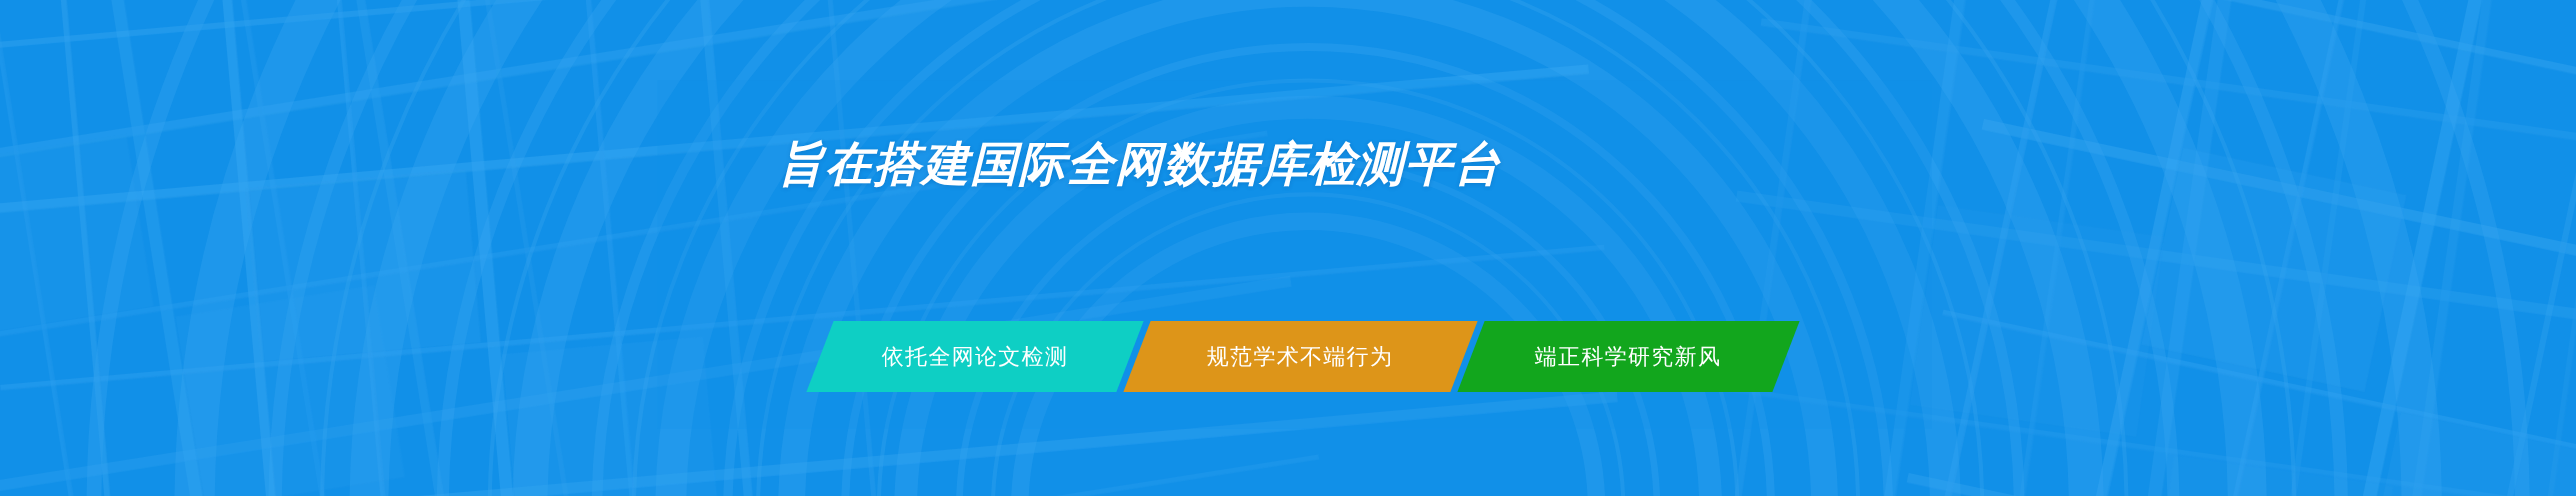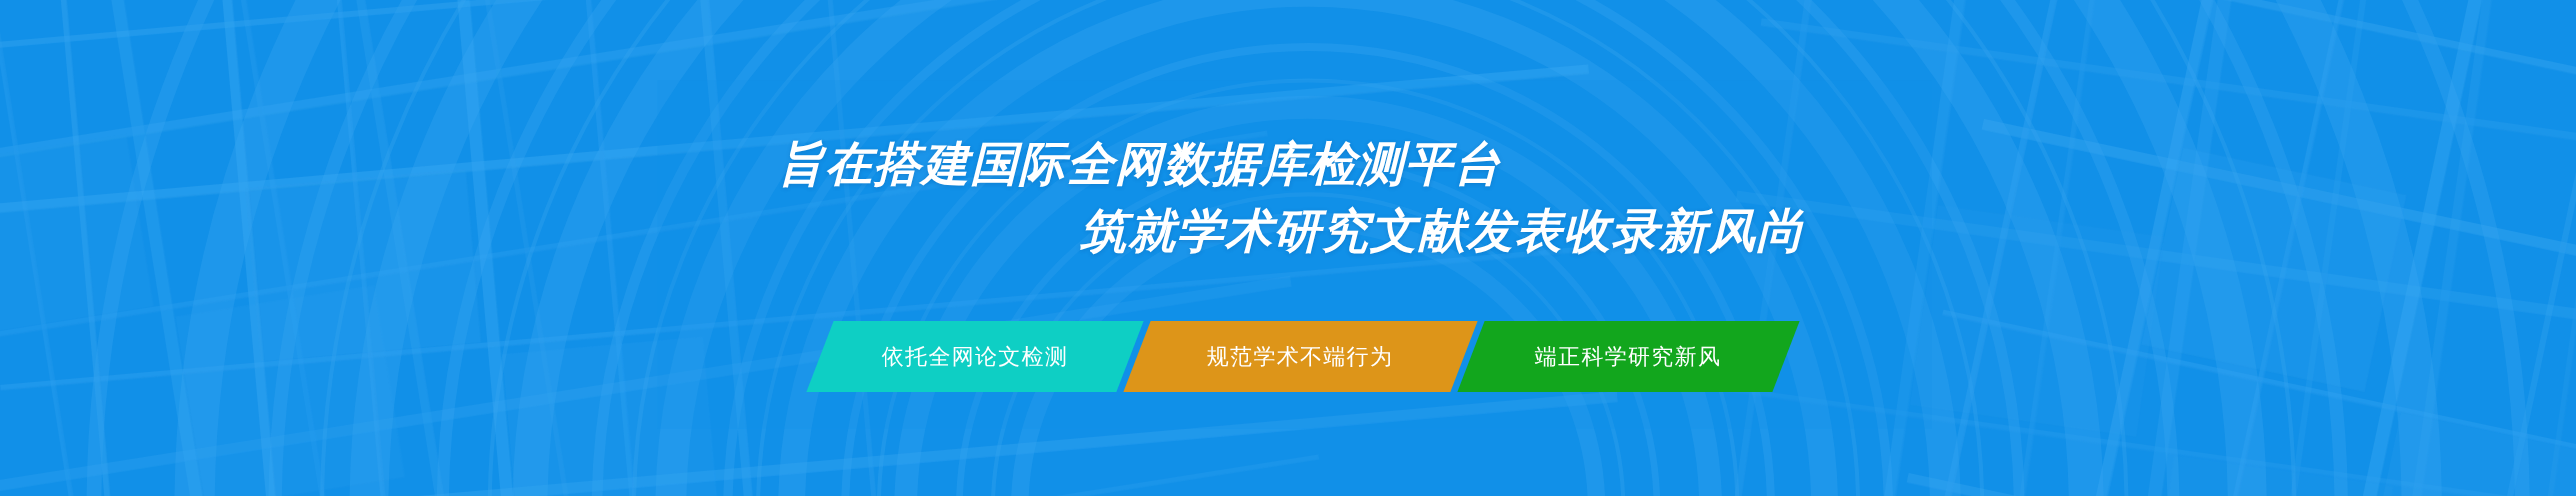--- a/index.html
+++ b/index.html
@@ -154,21 +154,20 @@
 
         <rect x="980" y="120" width="1900" height="520" fill="#1190e8" opacity=".18"></rect>
       </g>
     </svg>
   </div>
 
   <div class="content">
 
     <div class="headline" id="headline-1" style="color: rgb(255, 255, 255);">旨在搭建国际全网数据库检测平台</div>
 
-    <div class="headline" id="headline-2" style="color: rgb(255, 255, 255);">筑就学术研究文献发表收录新风尚</div>
 
     <div class="tag-strip">
       <div class="tag" id="tag-0" style="background: rgb(14, 207, 196);">
         <span class="tag-label">依托全网论文检测</span>
       </div>
       <div class="tag" id="tag-1" style="background: rgb(221, 149, 25);">
         <span class="tag-label">规范学术不端行为</span>
       </div>
       <div class="tag" id="tag-2" style="background: rgb(18, 166, 29);">
         <span class="tag-label">端正科学研究新风</span>

